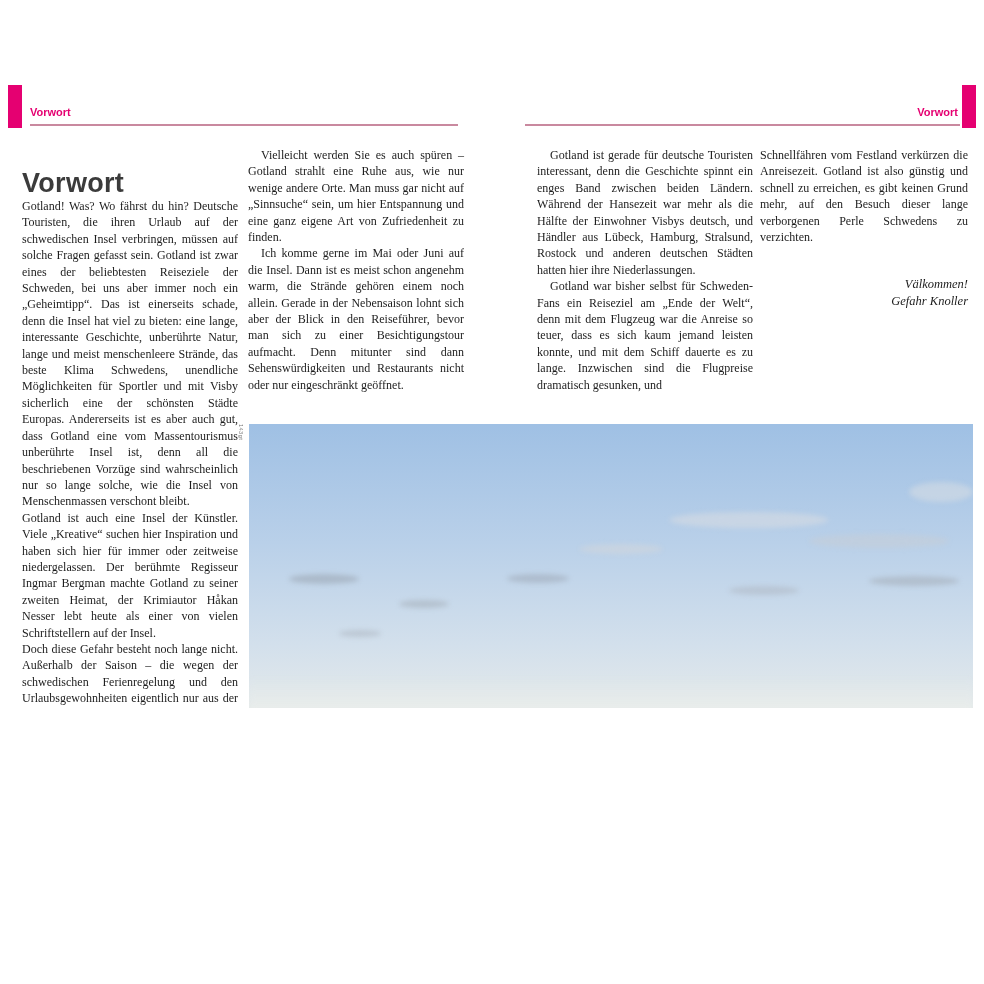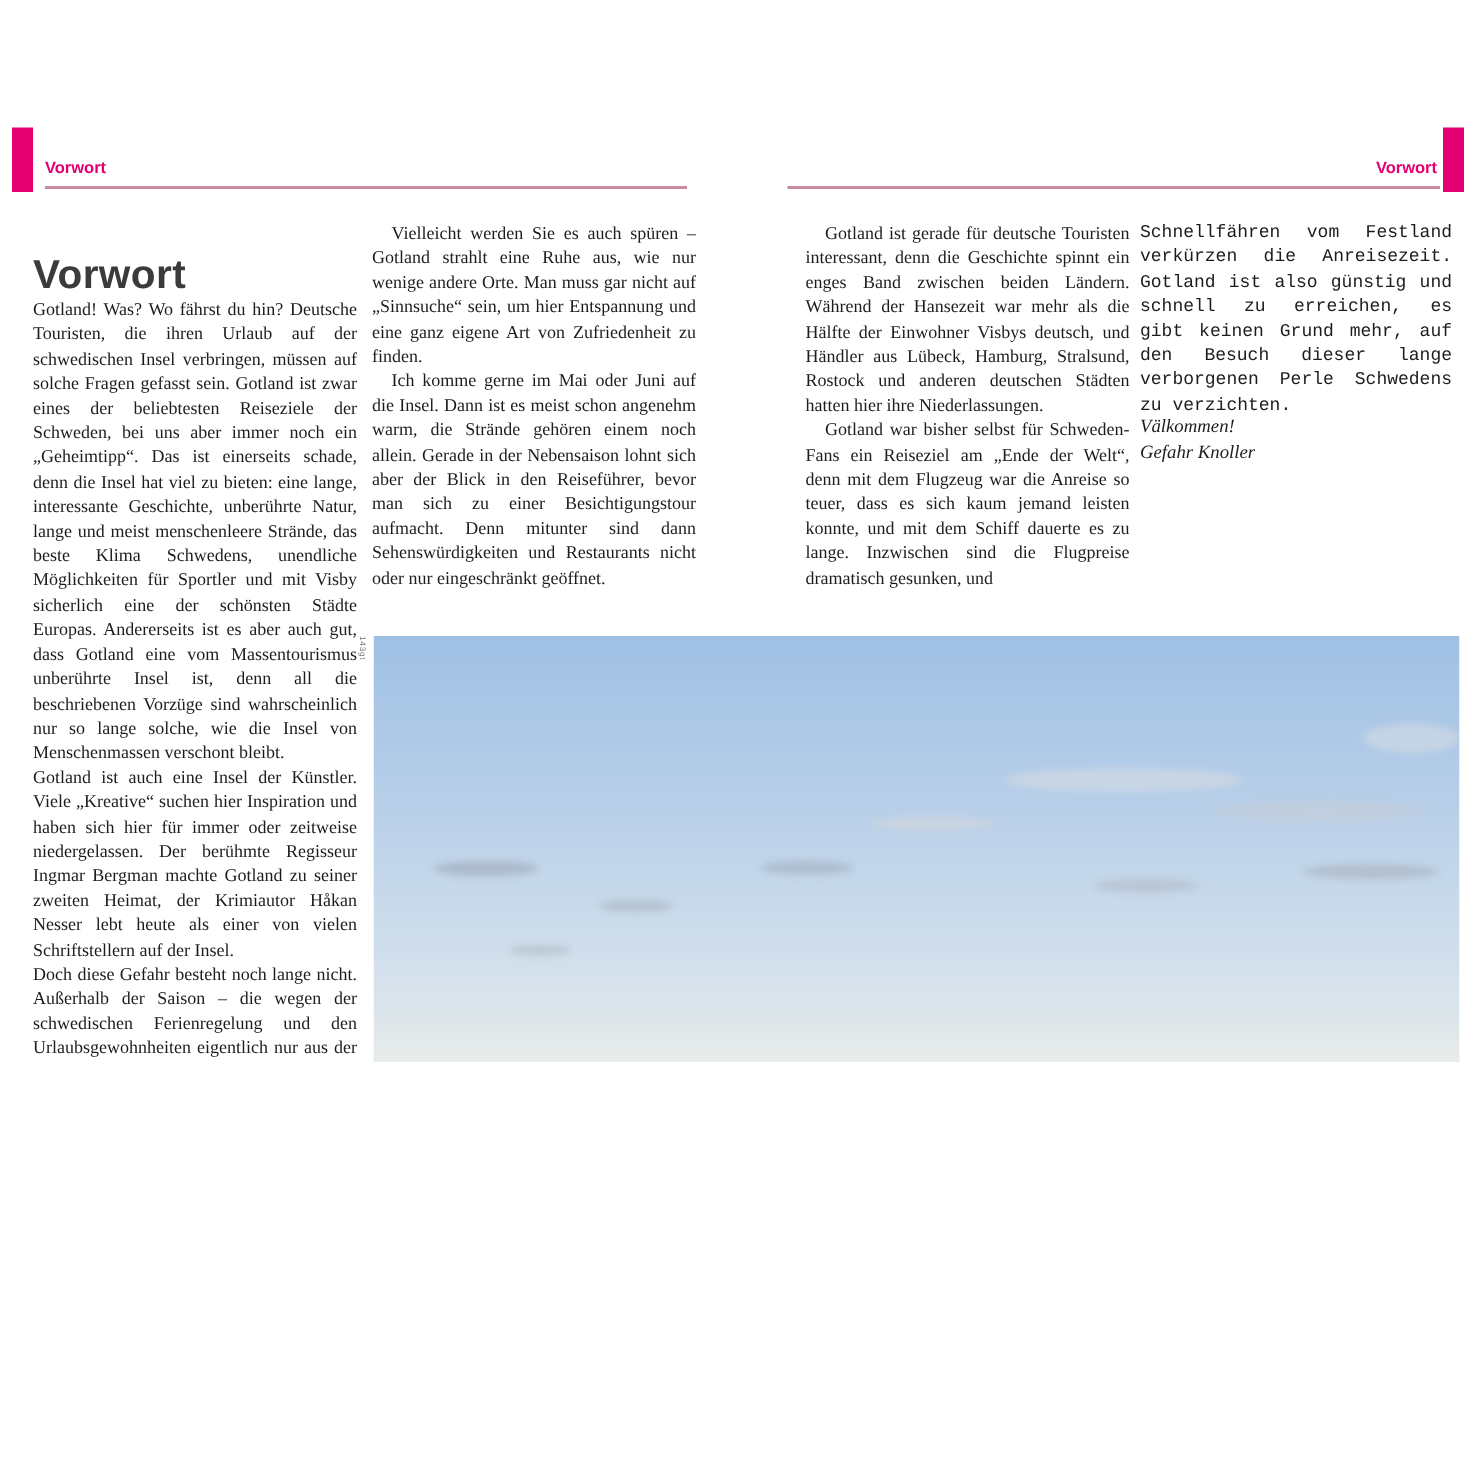--- a/index.html
+++ b/index.html
@@ -16,22 +16,22 @@
   .rule.right{left:525px;width:435px;}
   
   .pagetitle{position:absolute;left:22px;top:150px;font:bold 27px/30px "Liberation Sans",sans-serif;
              color:#3b3b3b;letter-spacing:.3px;}
   .col{position:absolute;width:216px;text-align:justify;font:12px/16.4px "Liberation Serif",serif;color:#1c1c1c;}
   .col p{margin:0;}
   .col p.indent{text-indent:13px;}
   #col1{left:22px;top:198px;}
   #col2{left:248px;top:147px;}
   #col3{left:537px;top:147px;}
-  #col4{left:760px;top:147px;width:208px;font-family:Liberation Mono, monospace;}
-  .signature{position:absolute;left:760px;top:276px;width:208px;
+  #col4{left:760px;top:147px;width:208px;}
+  .signature{position:absolute;left:760px;top:276px;width:208px;text-align:right;
              font:italic 12.5px/17px "Liberation Serif",serif;color:#1c1c1c;}
   
   .caption{position:absolute;left:22px;top:819px;display:flex;align-items:center;gap:5px;
            font:9px/11px "Liberation Sans",sans-serif;color:#8a8a8a;}
   .cap-icon{width:8px;height:8px;border:1px solid #9a9a9a;position:relative;flex:0 0 auto;}
   .cap-icon:after{content:"";position:absolute;left:2px;top:2px;width:4px;height:4px;background:#b5b5b5;}
   
   .credit{position:absolute;left:238px;top:424px;writing-mode:vertical-rl;
           font:5.5px "Liberation Sans",sans-serif;color:#777;letter-spacing:.5px;}
   

